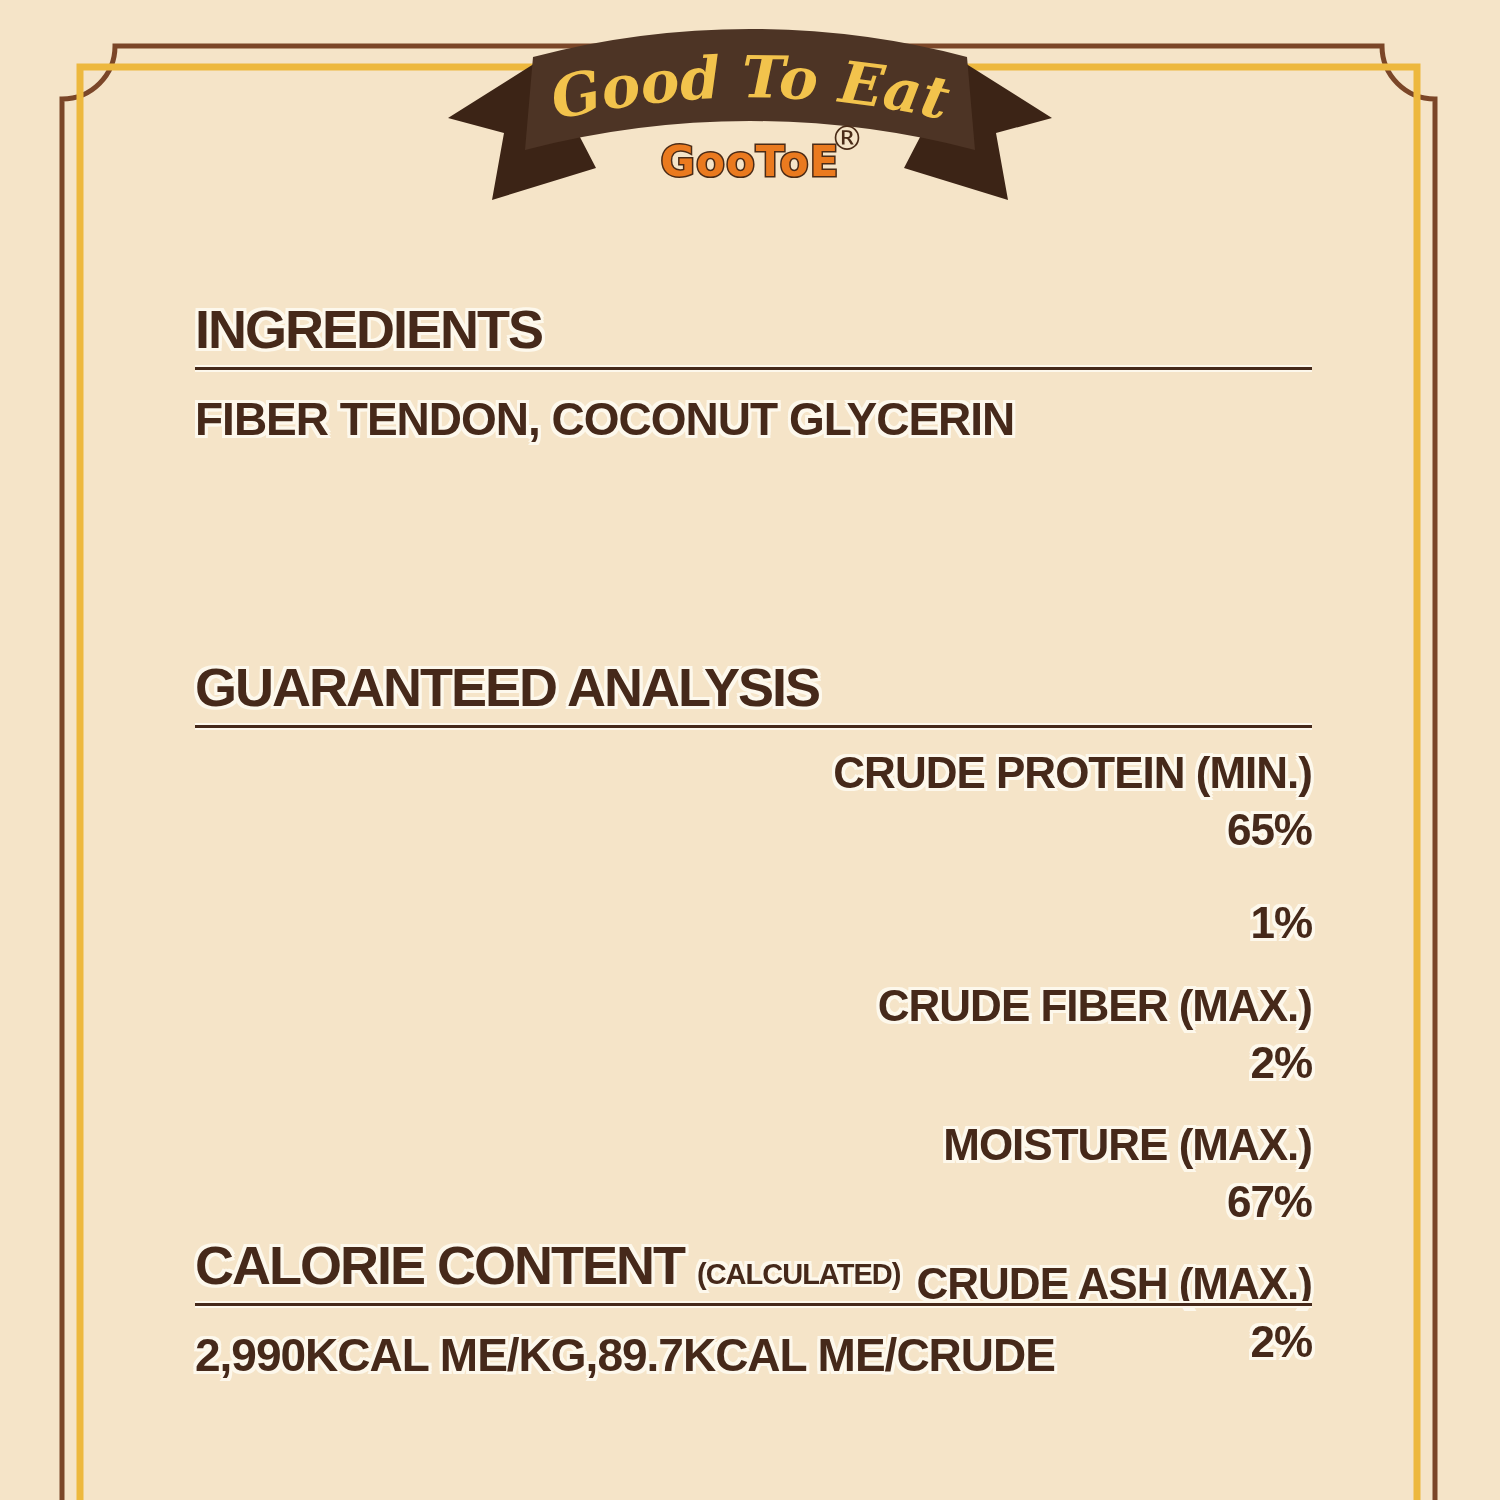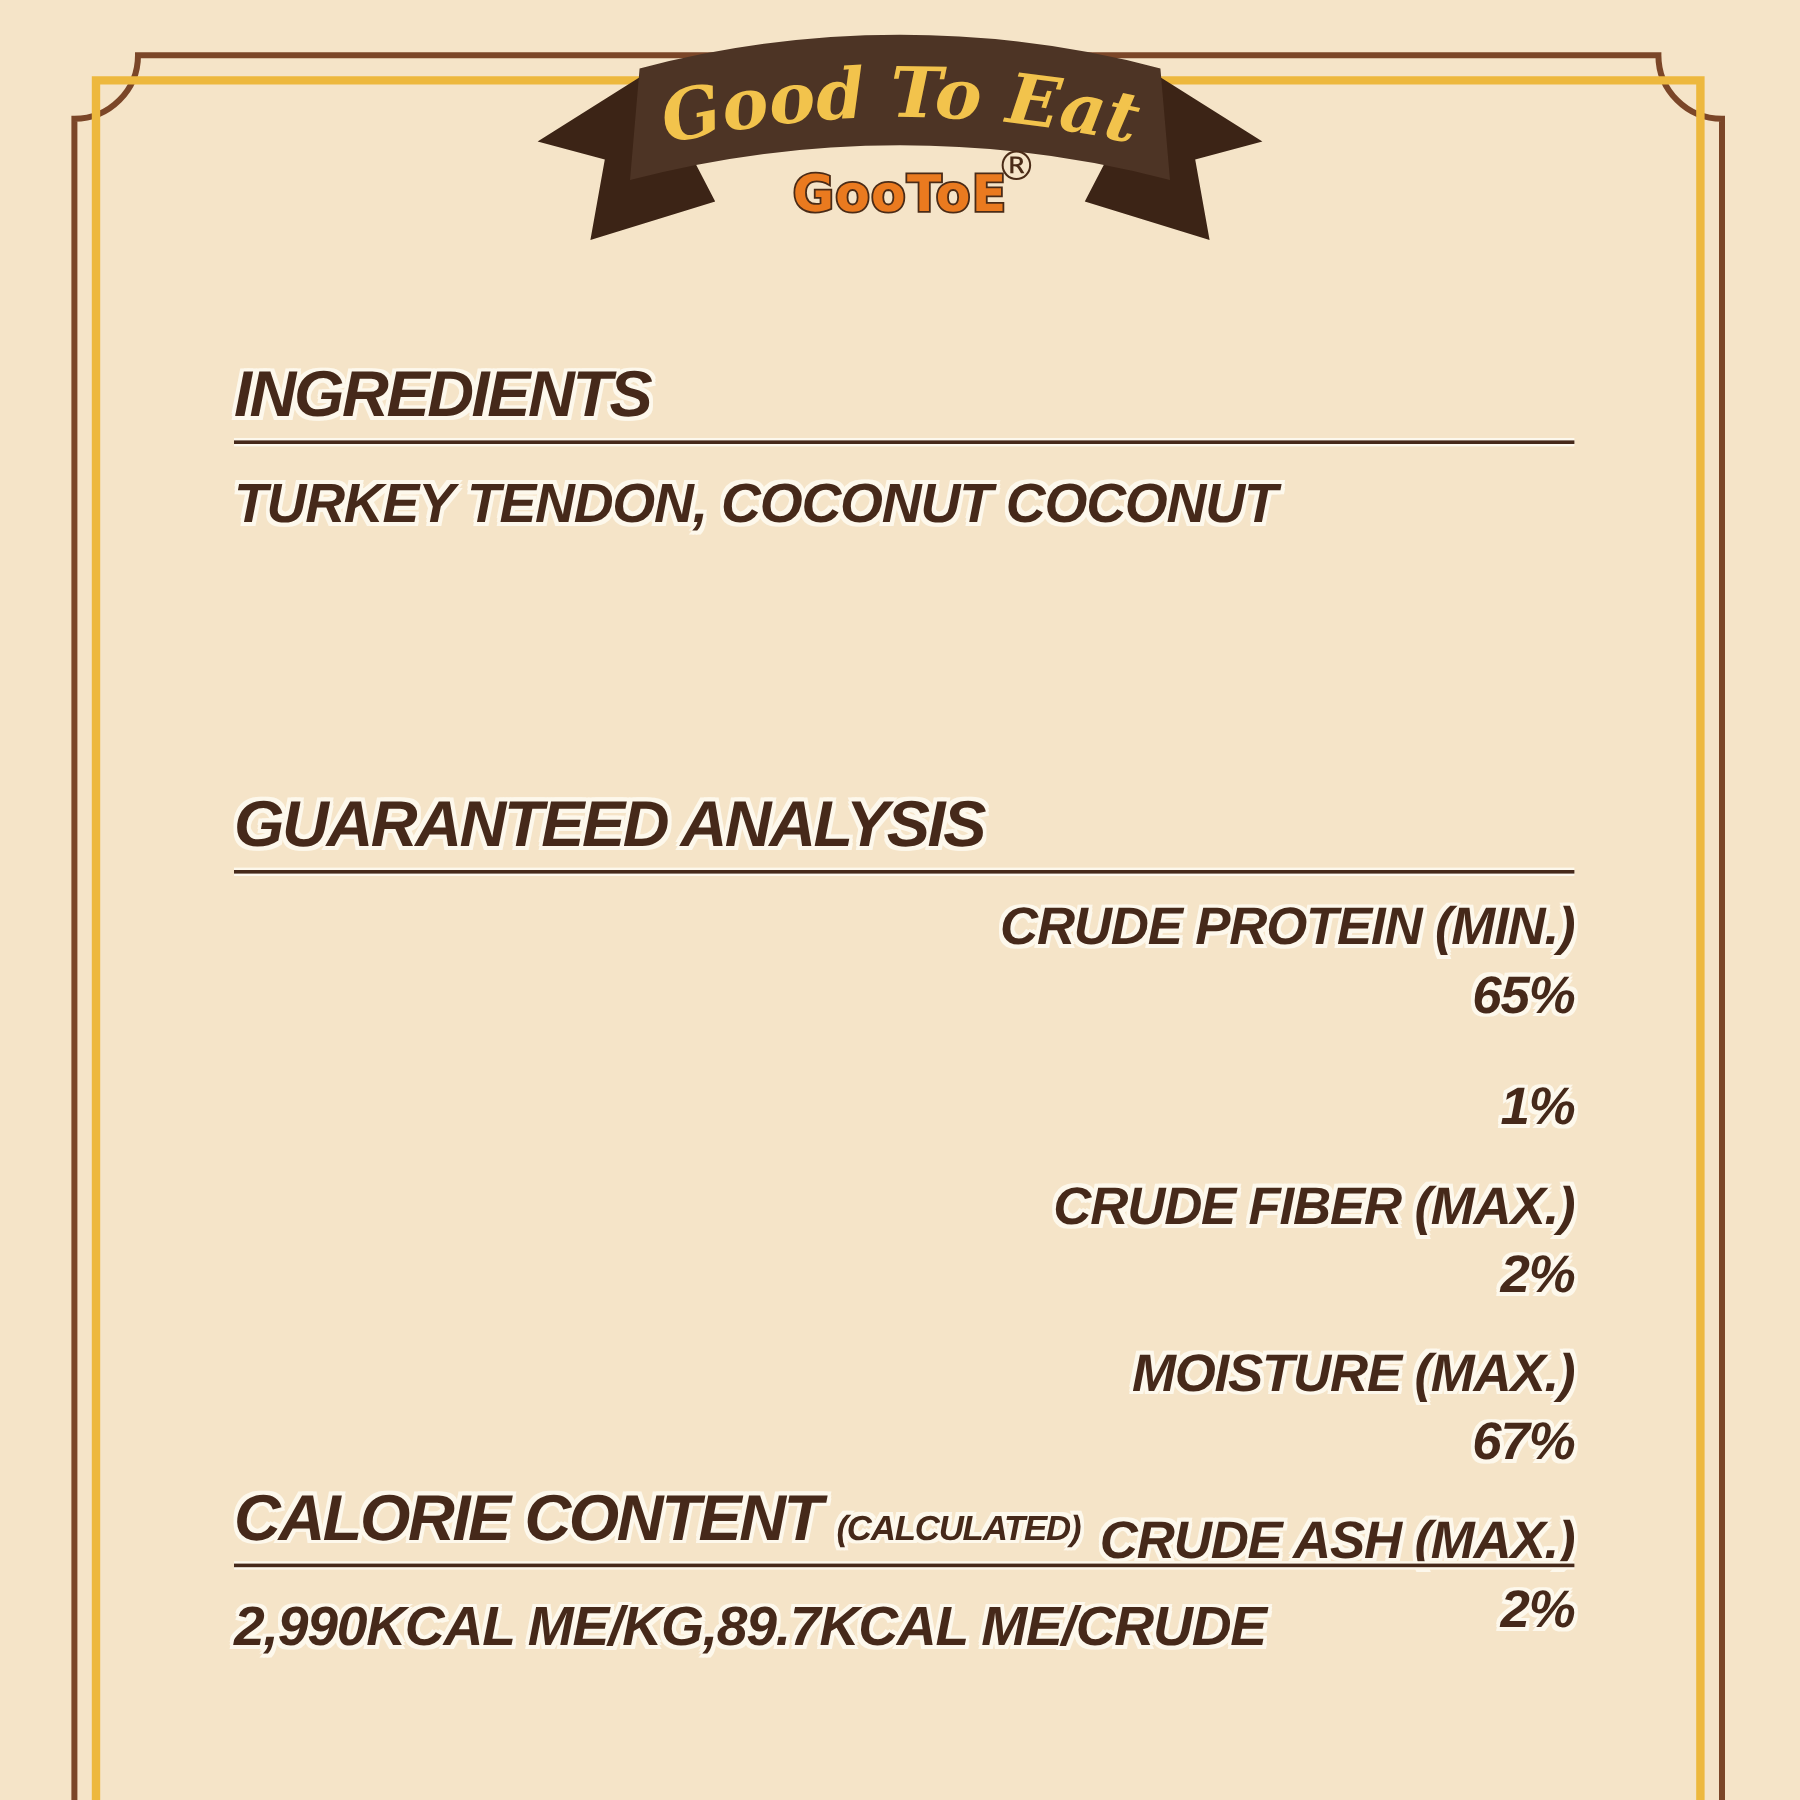--- a/index.html
+++ b/index.html
@@ -17,21 +17,20 @@
   .sec-ingredients{top:302px;}
   .sec-analysis{top:660px;}
   .sec-calorie{top:1238px;}
 
   .halo{
     text-shadow:
       -3px -3px 0 #fdf8ec, 3px -3px 0 #fdf8ec,
       -3px  3px 0 #fdf8ec, 3px  3px 0 #fdf8ec,
        0   -3px 0 #fdf8ec, 0    3px 0 #fdf8ec,
       -3px  0   0 #fdf8ec, 3px  0   0 #fdf8ec;
-    font-style: italic;
   }
   h2{
     margin:0;font-size:54px;line-height:1.0;font-weight:bold;
     letter-spacing:-2px;white-space:nowrap;color:#46291a;
   }
   h2 .suffix{font-size:29px;letter-spacing:-1px;}
   .rule{
     height:3px;background:#46291a;margin-top:11px;
     box-shadow:0 -2px 0 #fdf8ec,0 2px 0 #fdf8ec;
   }
@@ -70,21 +69,21 @@
     <text font-family="DejaVu Serif, serif" font-style="italic" font-weight="bold" font-size="58" fill="#f2c34c">
       <textPath href="#ribbon-text-arc" startOffset="50%" text-anchor="middle">Good To Eat</textPath>
     </text>
     <text x="320" y="158" text-anchor="middle" font-family="DejaVu Sans, sans-serif" font-weight="bold" font-size="42" fill="#ea7a1f" stroke="#4a2b17" stroke-width="3" paint-order="stroke" letter-spacing="1">GooToE</text>
     <text x="400" y="132" font-family="DejaVu Sans, sans-serif" font-size="34" fill="#4a2b17">®</text>
   </svg>
 
   <section class="sec sec-ingredients">
     <h2 class="halo">INGREDIENTS</h2>
     <div class="rule"></div>
-    <p class="body-line halo">TURKEY TENDON, COCONUT COCONUT</p>
+    <p class="body-line halo">FIBER TENDON, COCONUT GLYCERIN</p>
   </section>
 
   <section class="sec sec-analysis">
     <h2 class="halo">GUARANTEED ANALYSIS</h2>
     <div class="rule"></div>
 
     <div class="row first">
       <span class="lbl halo">CRUDE PROTEIN (MIN.)</span>
       <span class="leader"></span>
       <span class="val halo">65%</span>

